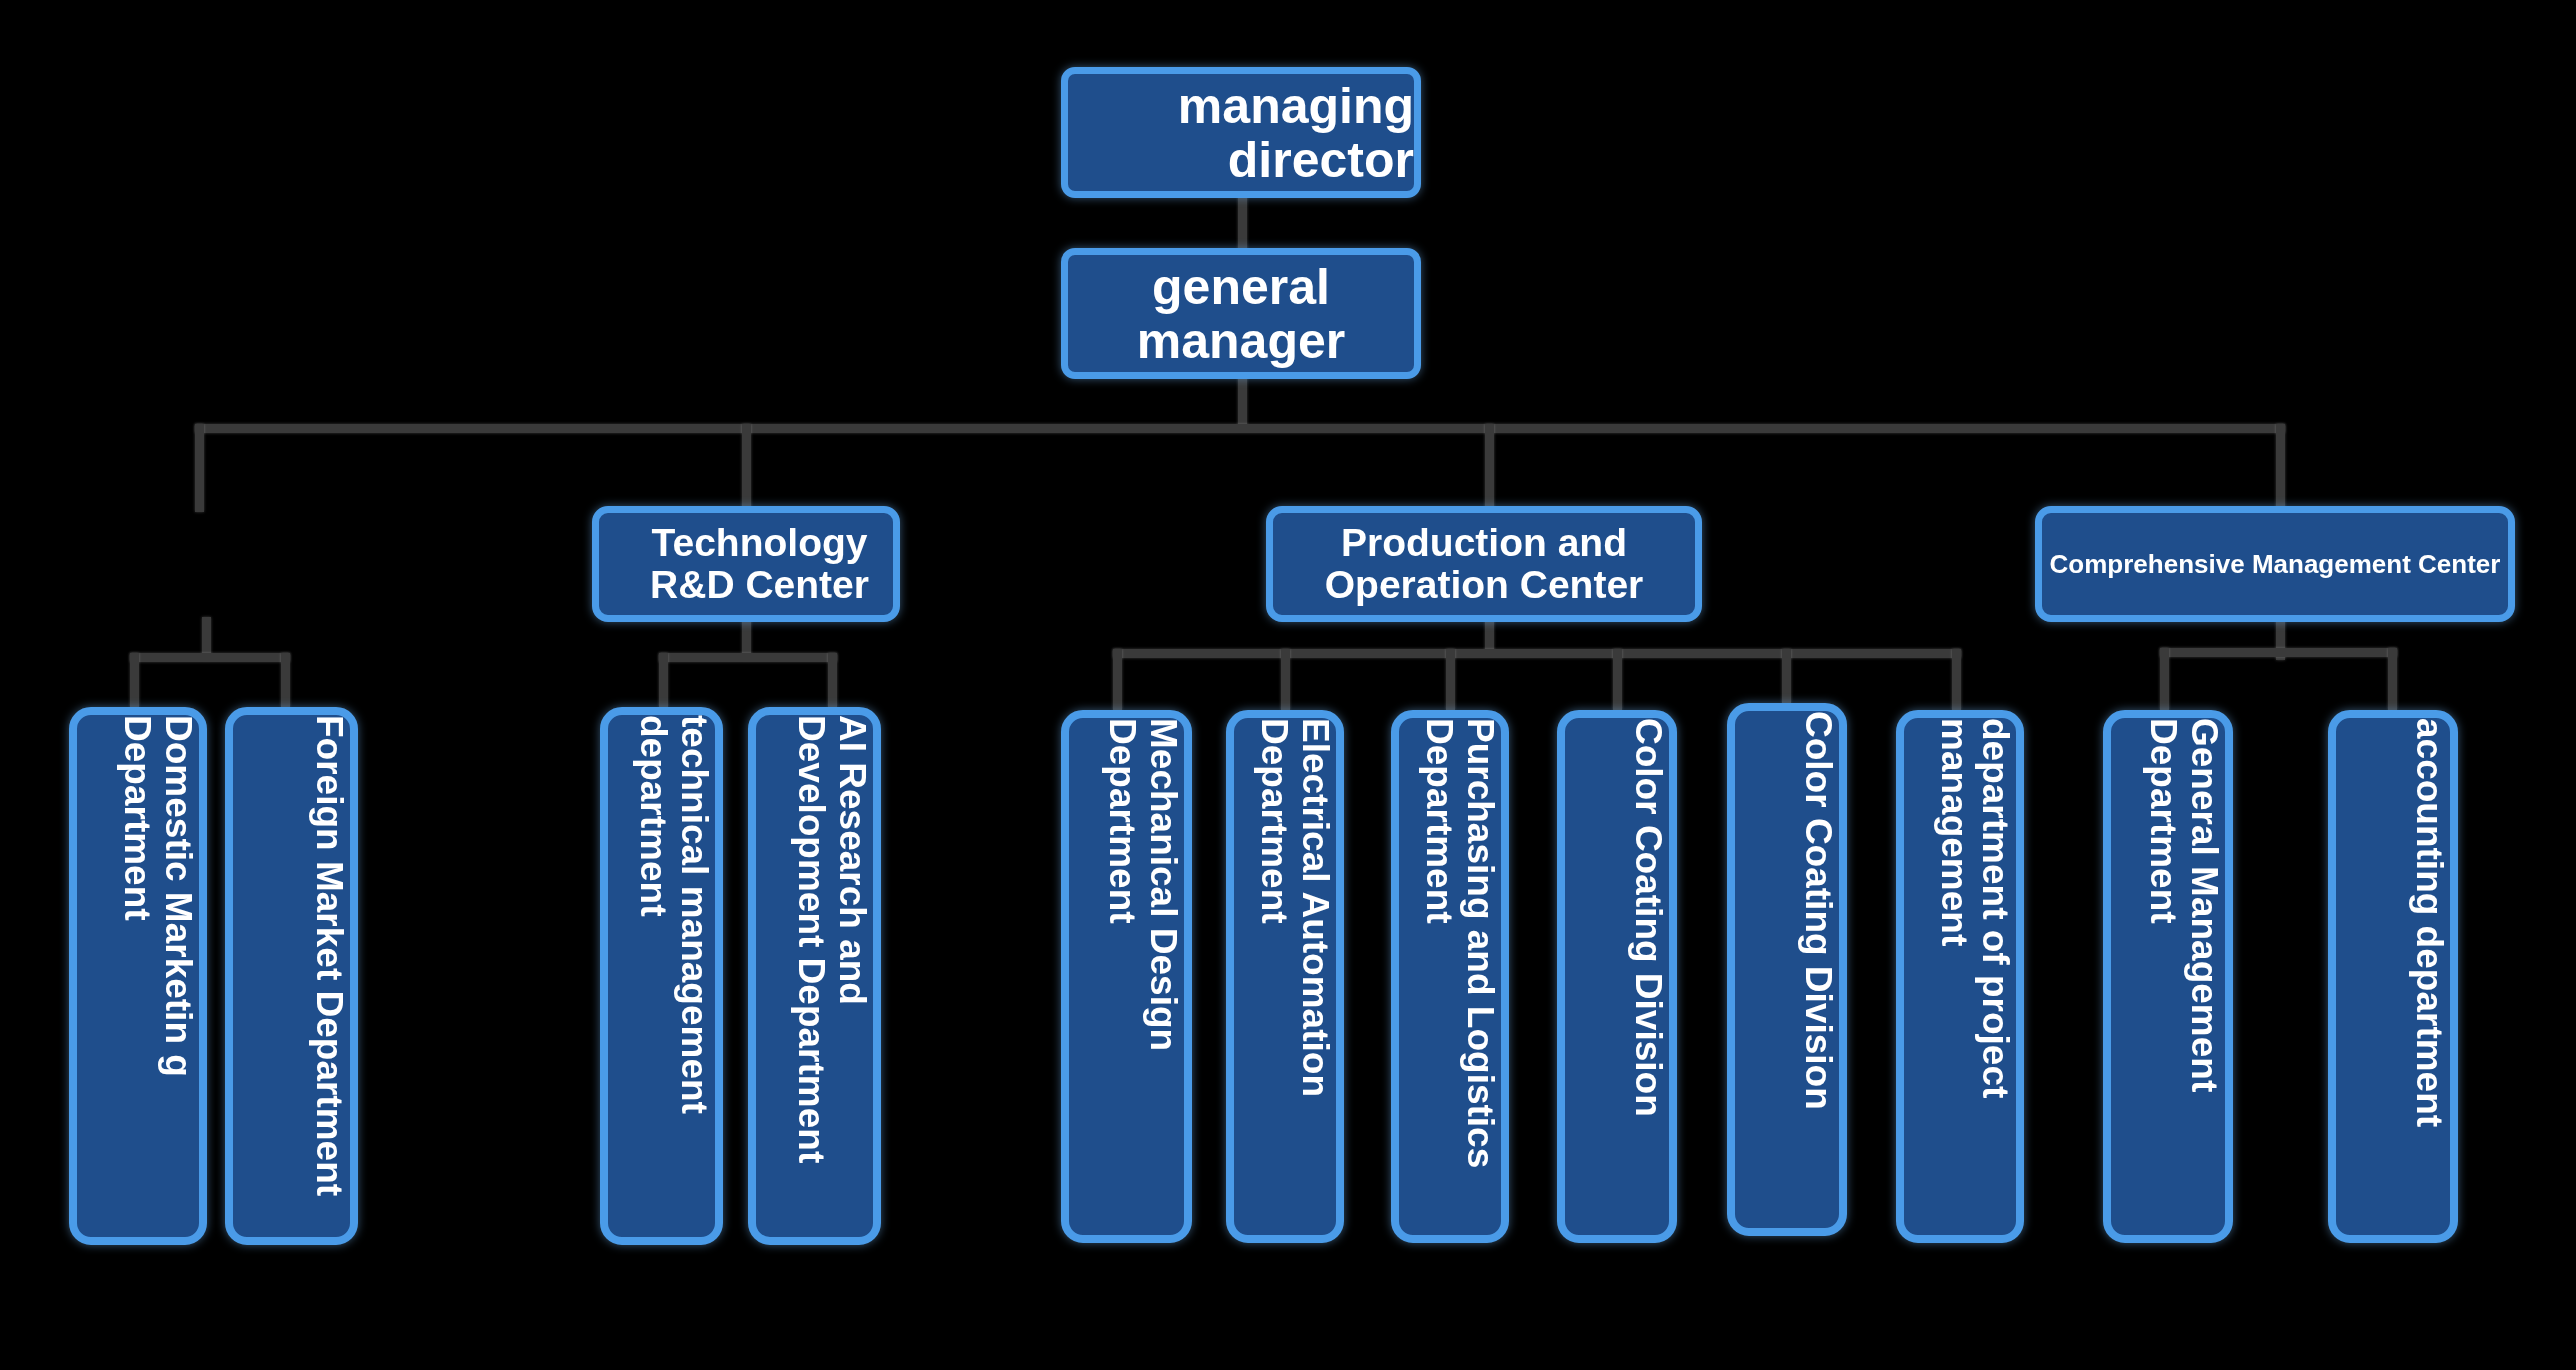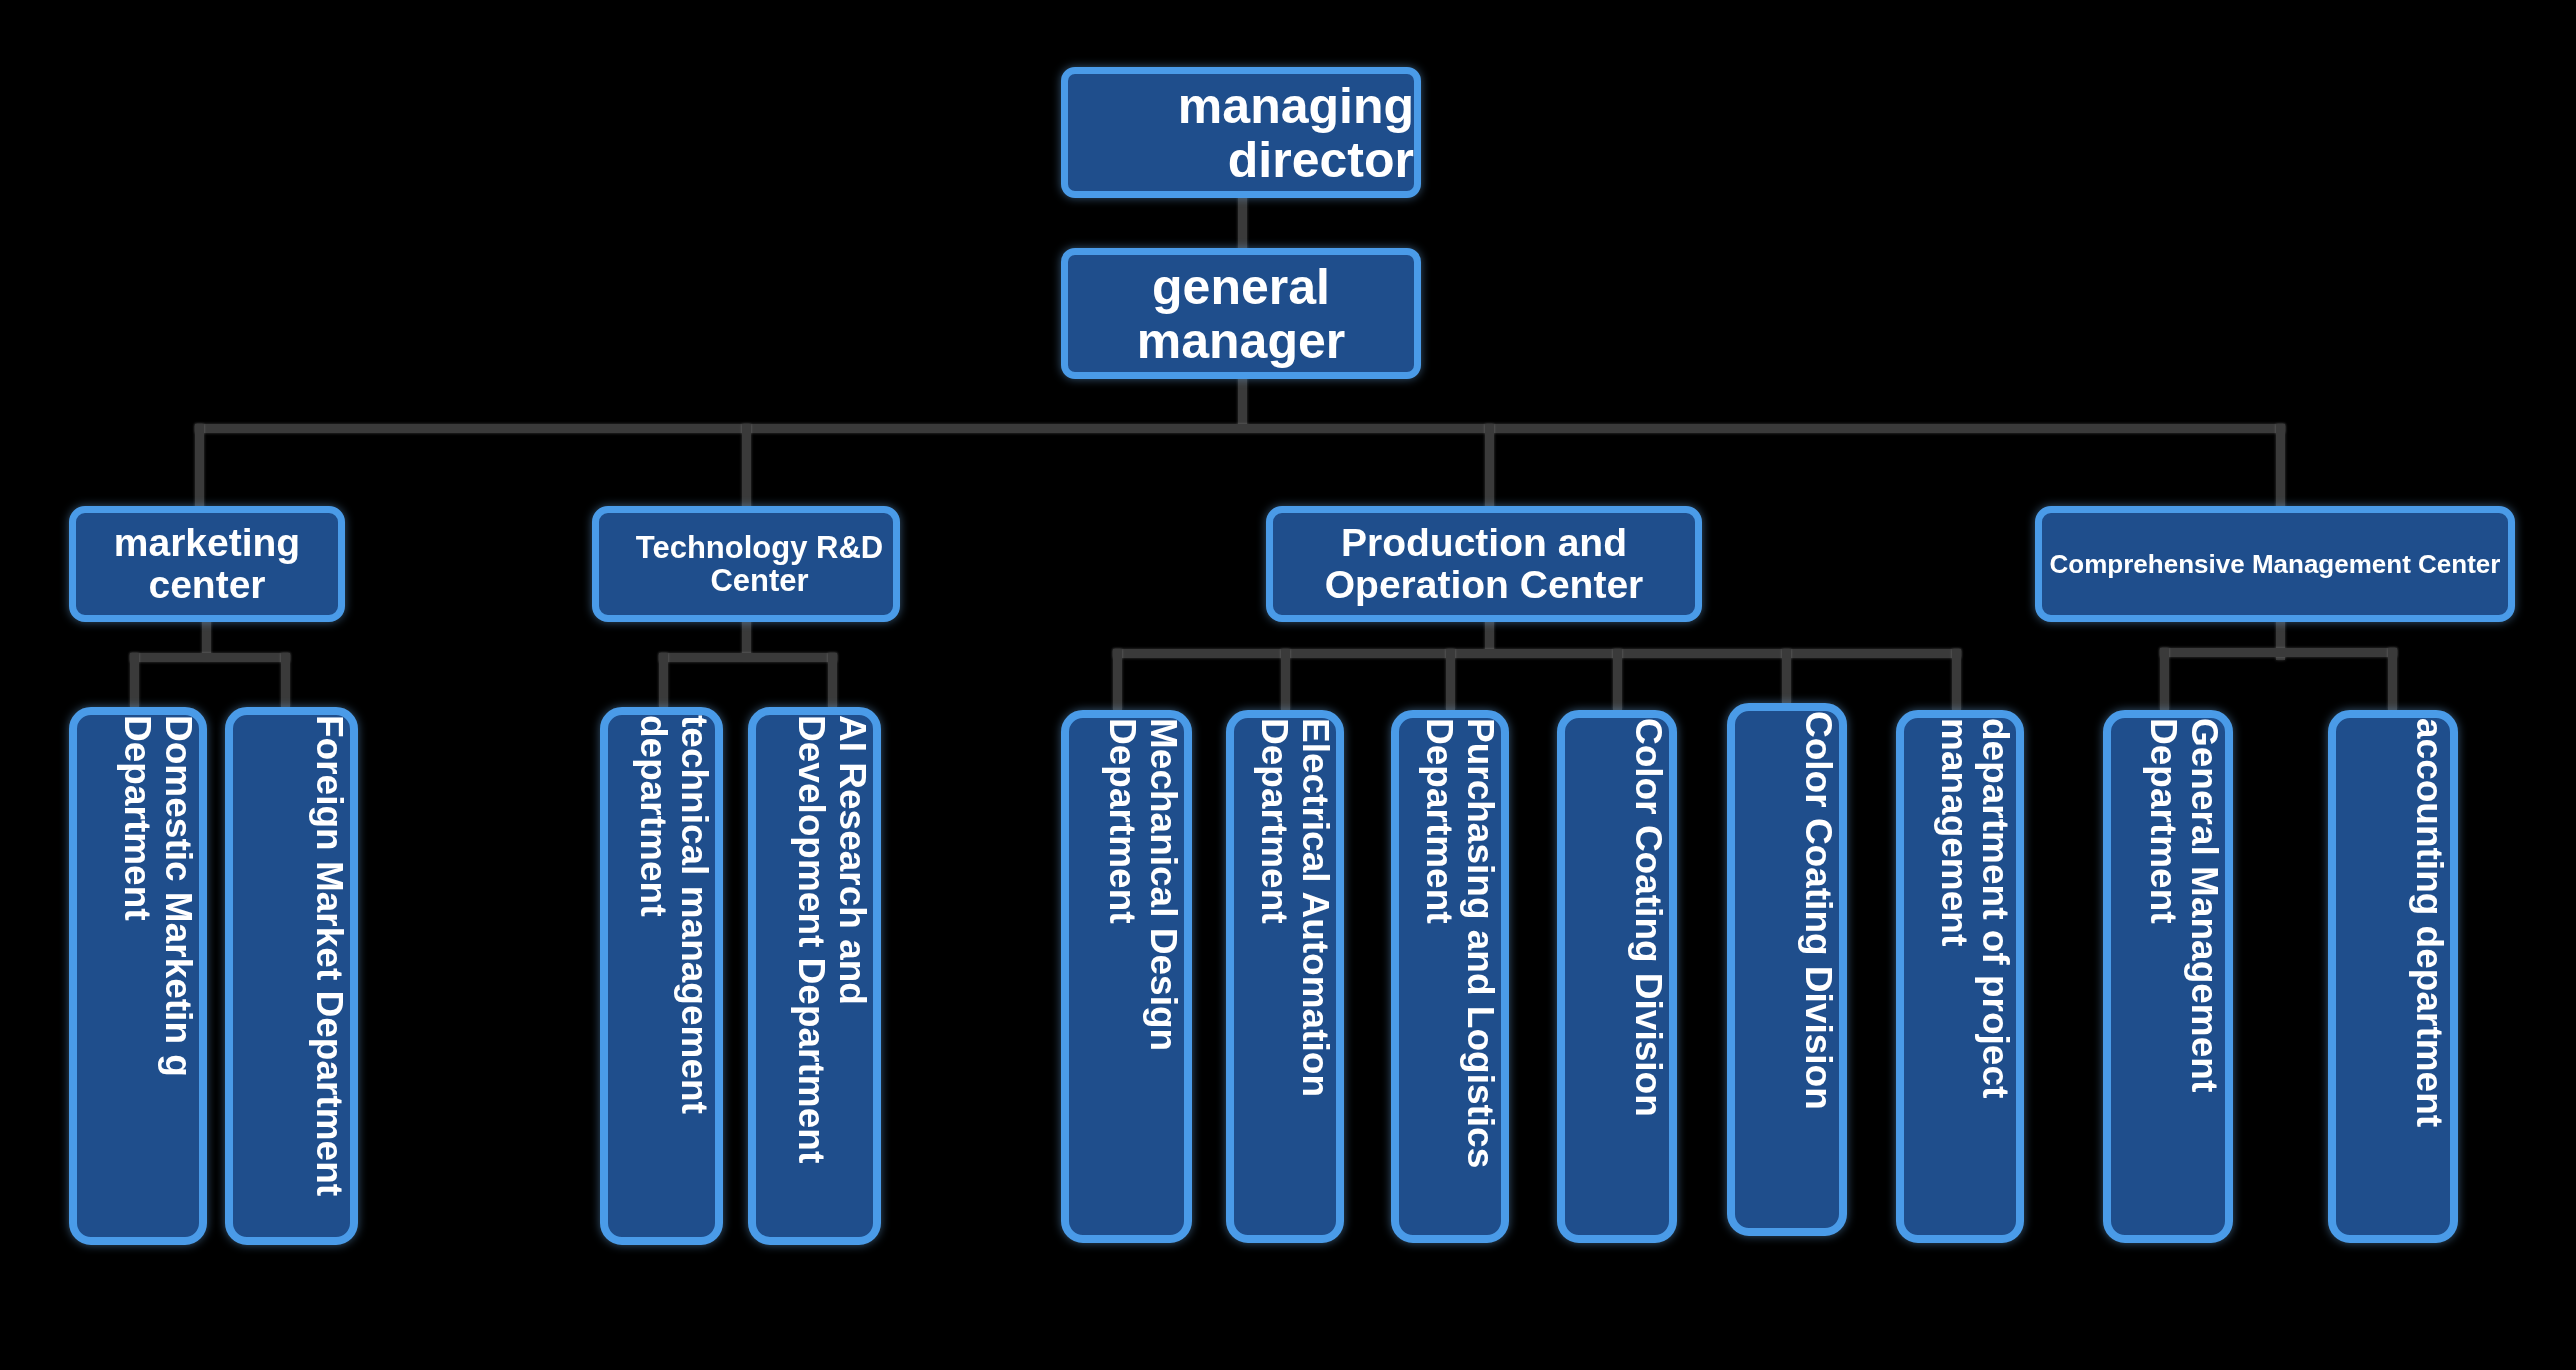--- a/index.html
+++ b/index.html
@@ -110,25 +110,22 @@
   <div class="conn v" style="left:2388px; top:648px; height:62px;"></div>
 
   <div class="node top" style="left:1061px; top:67px; width:360px; height:131px; font-size:50px;text-align:right;">
     <span class="node-label">managing director</span>
   </div>
 
   <div class="node top" style="left:1061px; top:248px; width:360px; height:131px; font-size:50px;justify-content:flex-end;">
     <span class="node-label">general manager</span>
   </div>
 
-  <div class="node" style="left:69px; top:506px; width:276px; height:116px; font-size:39px;">
-    <span class="node-label">marketing center</span>
-  </div>
 
-  <div class="node" style="left:592px; top:506px; width:308px; height:116px; font-size:31px;padding-left:27px;">
+  <div class="node" style="left:592px; top:506px; width:308px; height:116px; font-size:39px;padding-left:27px;">
     <span class="node-label">Technology R&amp;D Center</span>
   </div>
 
   <div class="node" style="left:1266px; top:506px; width:436px; height:116px; font-size:39px;">
     <span class="node-label">Production and Operation Center</span>
   </div>
 
   <div class="node" style="left:2035px; top:506px; width:480px; height:116px; font-size:26px;">
     <span class="node-label">Comprehensive Management Center</span>
   </div>

